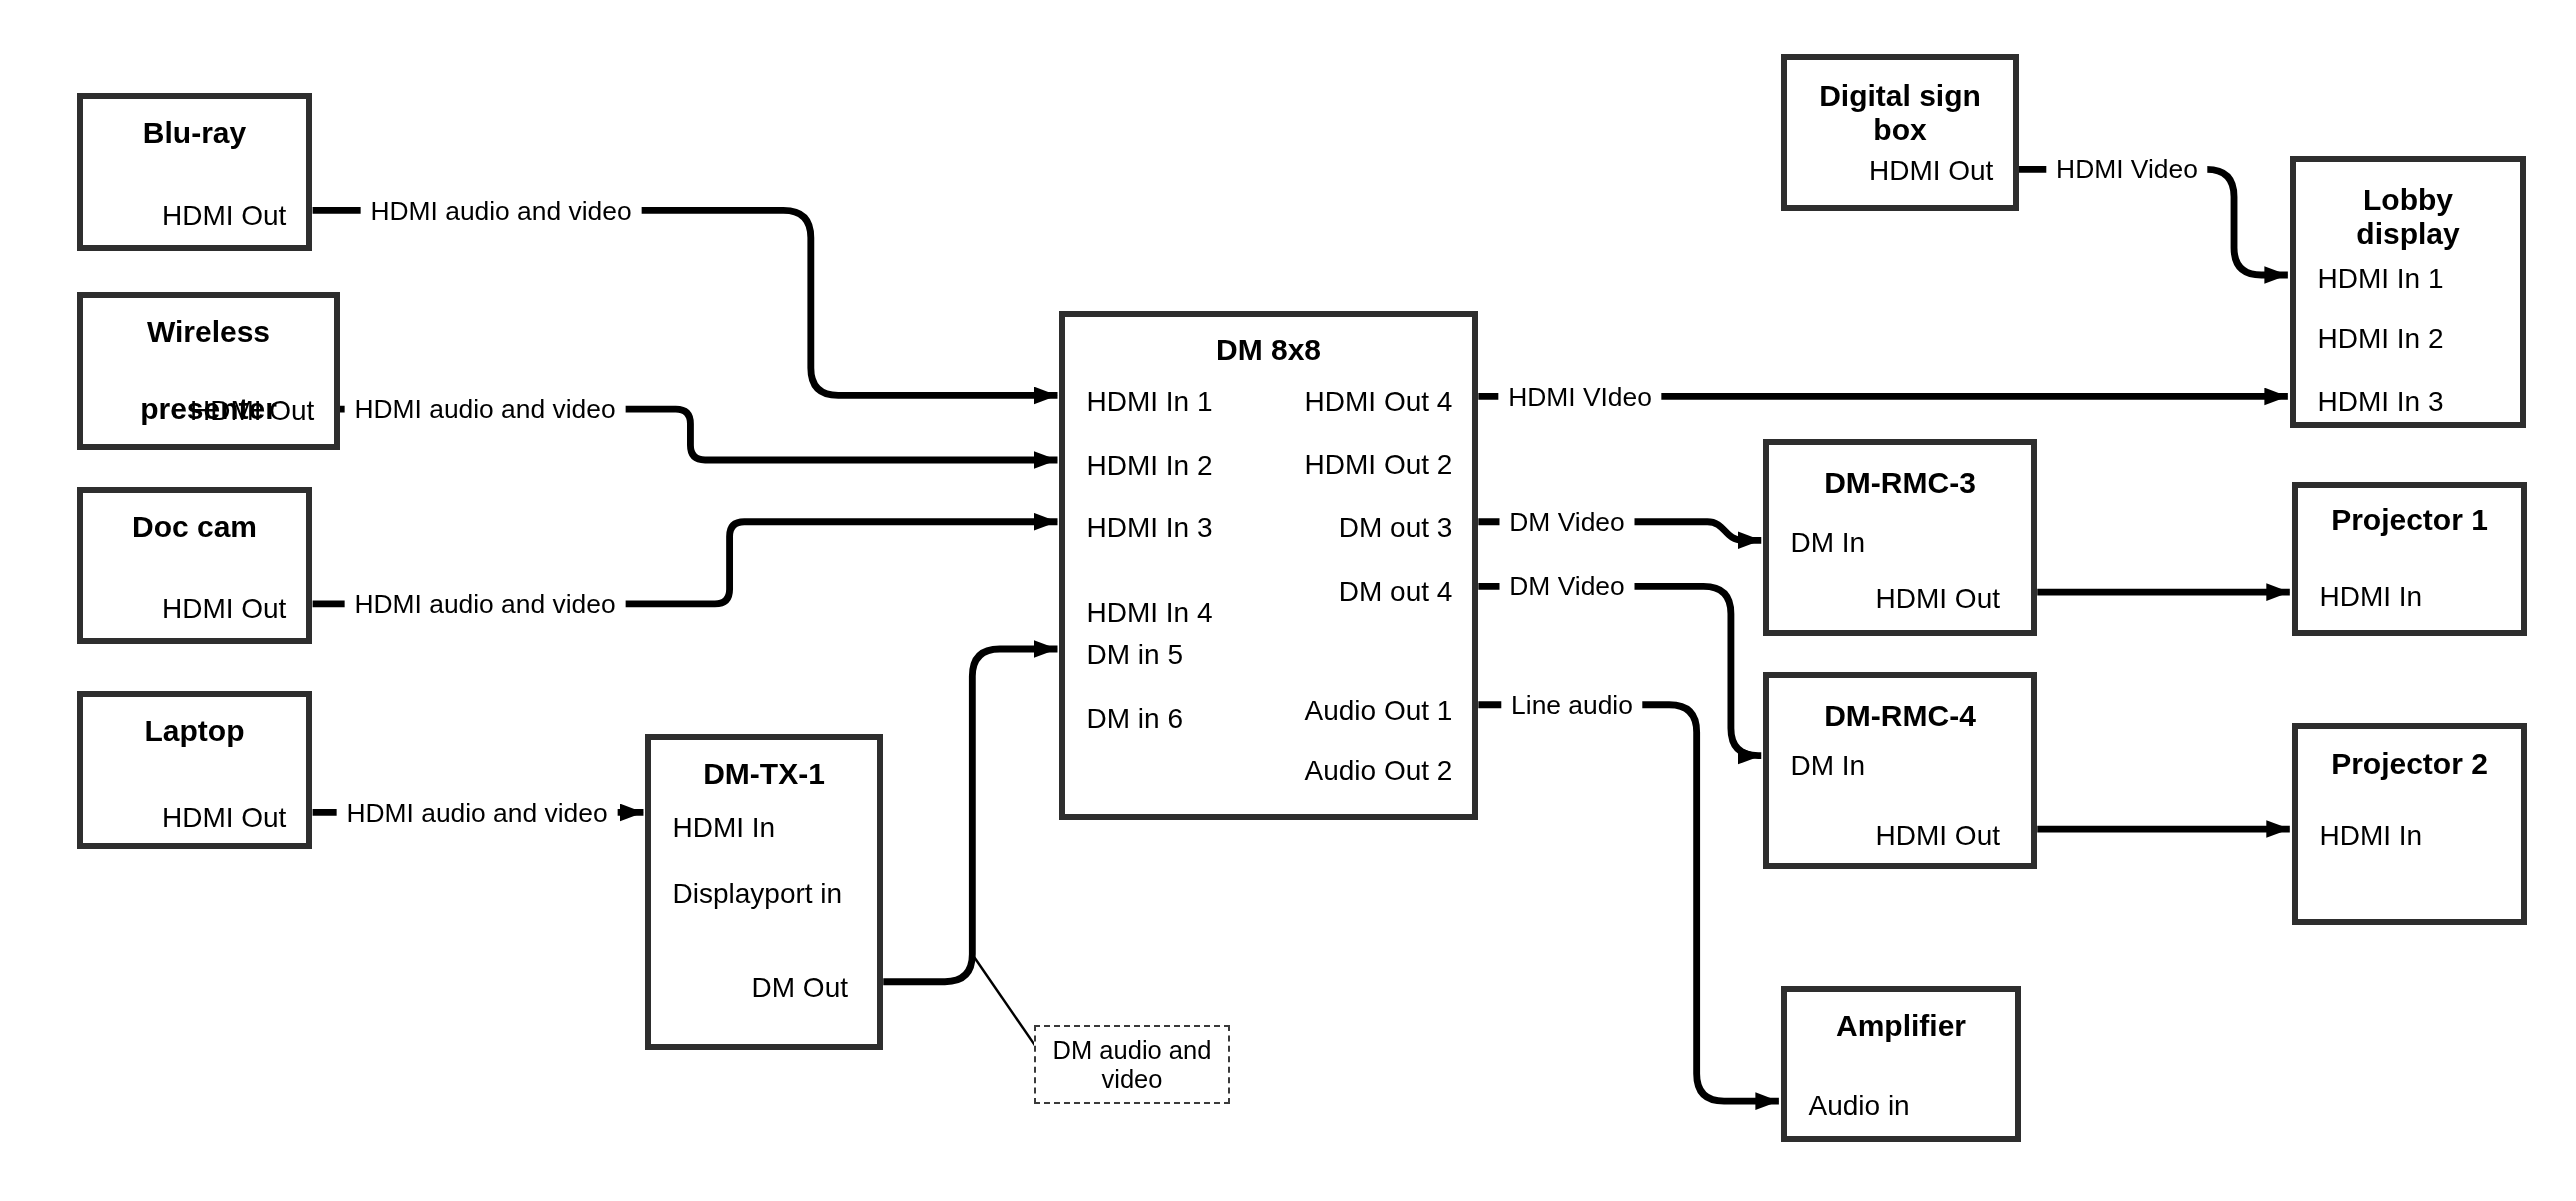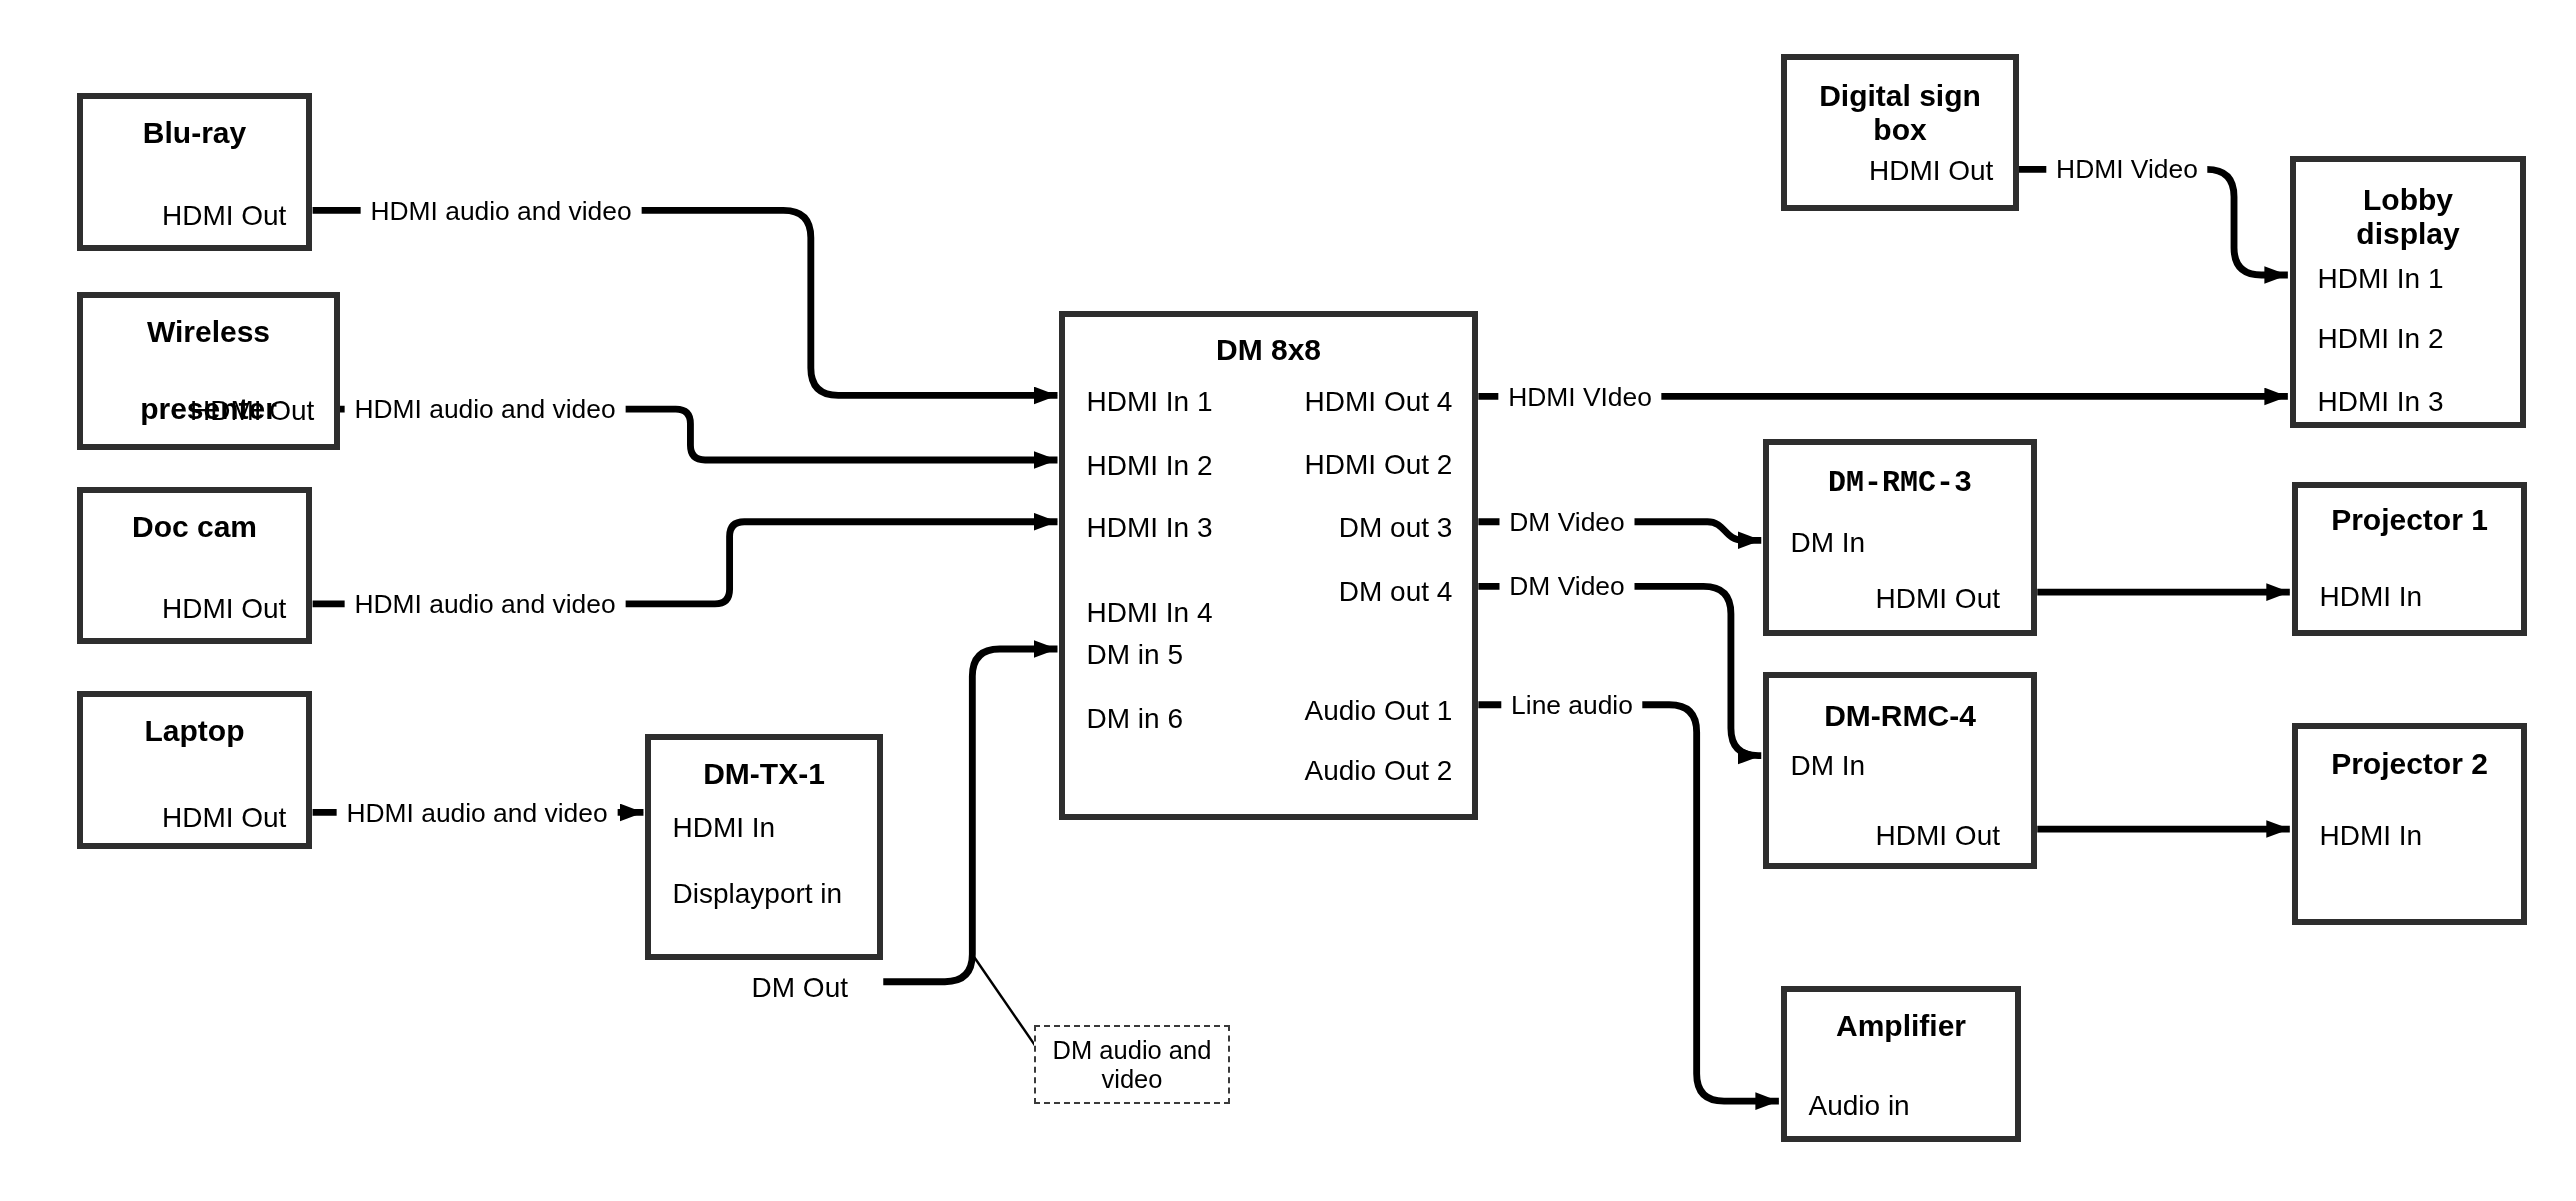--- a/index.html
+++ b/index.html
@@ -74,21 +74,21 @@
   <div class="node" style="left:77px;top:487px;width:235px;height:157px;">
     <div class="node-title" style="top:34px;">Doc cam</div>
     <div class="port pr" style="top:116px;">HDMI Out</div>
   </div>
 
   <div class="node" style="left:77px;top:691px;width:235px;height:158px;">
     <div class="node-title" style="top:34px;">Laptop</div>
     <div class="port pr" style="top:121px;">HDMI Out</div>
   </div>
 
-  <div class="node" style="left:645px;top:734px;width:238px;height:226px;">
+  <div class="node" style="left:645px;top:734px;width:238px;height:316px;">
     <div class="node-title" style="top:34px;">DM-TX-1</div>
     <div class="port pl" style="top:88px;">HDMI In</div>
     <div class="port pl" style="top:154px;">Displayport in</div>
     <div class="port pr" style="top:248px;right:29px;">DM Out</div>
   </div>
 
   <div class="node" style="left:1059px;top:311px;width:419px;height:509px;">
     <div class="node-title" style="top:33px;">DM 8x8</div>
     <div class="port pl" style="top:85px;">HDMI In 1</div>
     <div class="port pl" style="top:149px;">HDMI In 2</div>
@@ -112,21 +112,21 @@
 
   <div class="node" style="left:2290px;top:156px;width:236px;height:272px;">
     <div class="node-title" style="top:38px;">Lobby</div>
     <div class="node-title" style="top:72px;">display</div>
     <div class="port pl" style="top:117px;">HDMI In 1</div>
     <div class="port pl" style="top:177px;">HDMI In 2</div>
     <div class="port pl" style="top:240px;">HDMI In 3</div>
   </div>
 
   <div class="node" style="left:1763px;top:439px;width:274px;height:197px;">
-    <div class="node-title" style="top:38px;font-family:Liberation Mono, monospace;">DM-RMC-3</div>
+    <div class="node-title" style="top:38px;">DM-RMC-3</div>
     <div class="port pl" style="top:98px;">DM In</div>
     <div class="port pr" style="top:154px;right:31px;">HDMI Out</div>
   </div>
 
   <div class="node" style="left:2292px;top:482px;width:235px;height:154px;">
     <div class="node-title" style="top:32px;">Projector 1</div>
     <div class="port pl" style="top:109px;">HDMI In</div>
   </div>
 
   <div class="node" style="left:1763px;top:672px;width:274px;height:197px;">

